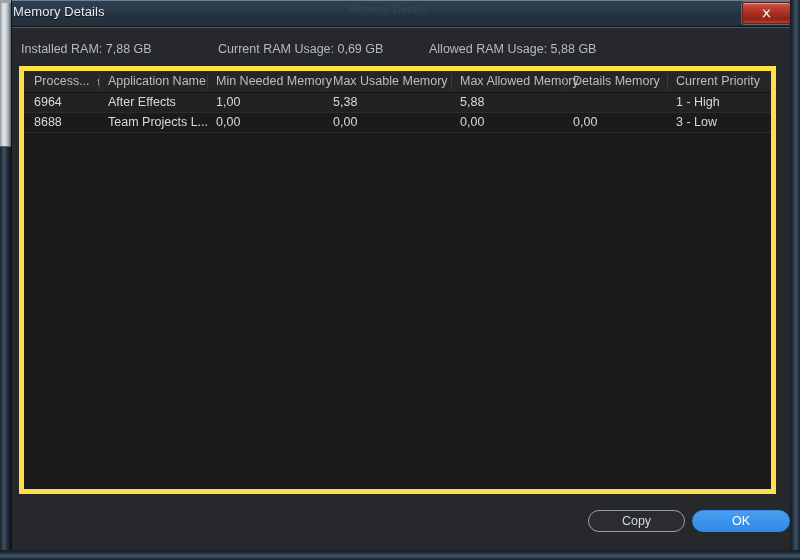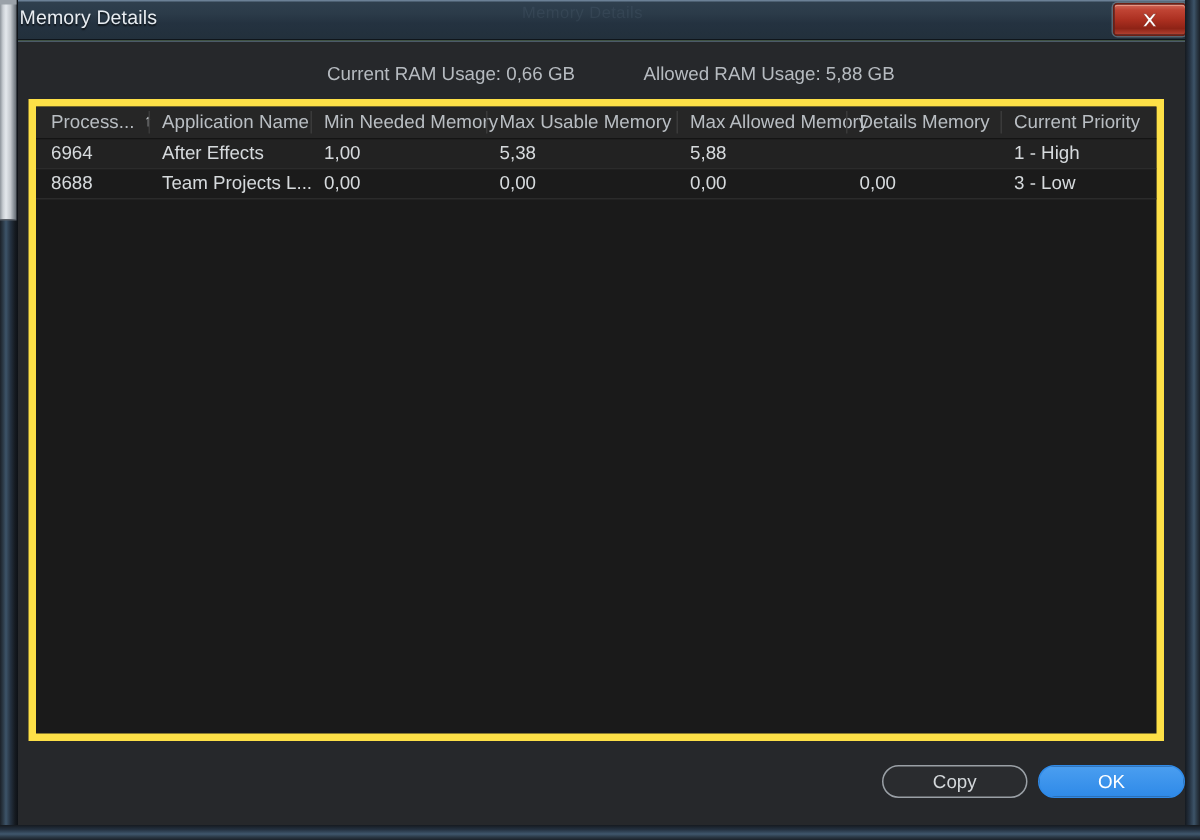--- a/index.html
+++ b/index.html
@@ -262,21 +262,22 @@
       <svg width="13" height="11" viewBox="0 0 13 11" aria-hidden="true">
         <path d="M2.2 1.2 L4.1 1.2 L6.5 4.0 L8.9 1.2 L10.8 1.2 L7.6 5.3 L10.9 9.6 L9.0 9.6 L6.5 6.5 L4.0 9.6 L2.1 9.6 L5.4 5.3 Z" fill="#ffffff" stroke="#7d2015" stroke-width="0.35"></path>
       </svg>
     </div>
   </div>
 
   <div class="body-area">
     <div class="inner-panel">
 
       <div class="summary">
-        <span class="sum-1">Current RAM Usage: 0,66 GB</span>
+        <span class="sum-0">Installed RAM: 7,88 GB</span>
+        <span class="sum-1">Current RAM Usage: 0,69 GB</span>
         <span class="sum-2">Allowed RAM Usage: 5,88 GB</span>
       </div>
 
       <div class="table-panel">
         <div class="thead" id="thead">
             <div class="th" style="left: 10px; width: 60px;">Process...</div>
             <div class="sort-arrow" style="left: 72px;">↑</div>
             <div class="th" style="left: 84px; width: 110px;">Application Name</div>
             <div class="th-sep" style="left: 75px;"></div>
             <div class="th" style="left: 192px; width: 125px;">Min Needed Memory</div>

